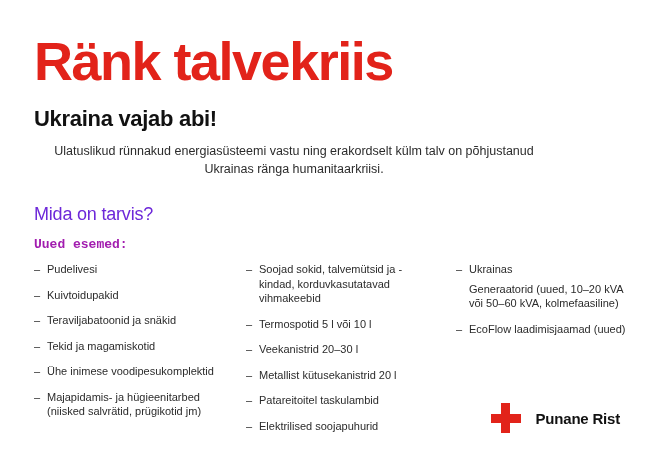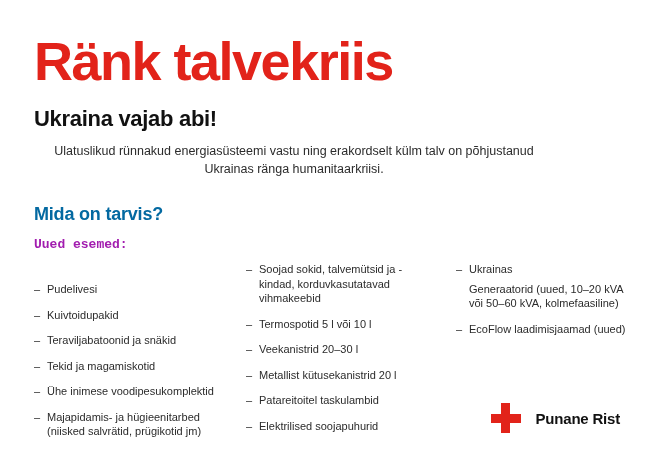--- a/index.html
+++ b/index.html
@@ -43,41 +43,41 @@
   .intro {
     font-size: 12.5px;
     line-height: 1.45;
     color: #2b2b2b;
     margin: 0 0 26px 0;
     max-width: 520px;
     text-align: center;
   }
   .section-title {
     font-size: 18px;
-    font-weight: bold;
-    color: #0369a1;
+    font-weight: normal;
+    color: #6d28d9;
     margin: 0 0 12px 0;
     letter-spacing: -0.2px;
   }
   .section-subtitle {
     font-size: 13px;
     font-weight: bold;
     color: #a21caf;
     margin: 0 0 10px 0;
     font-family: Liberation Mono, monospace;
   }
   .columns {
     display: flex;
     gap: 20px;
     align-items: flex-start;
   }
   .col {
     flex: 0 0 auto;
   }
-  .col-1 { width: 192px; margin-top: 20px; }
+  .col-1 { width: 192px; }
   .col-2 { width: 190px; }
   .col-3 { width: 170px; }
 
   ul.items {
     list-style: none;
     margin: 0;
     padding: 0;
   }
   ul.items li {
     position: relative;

